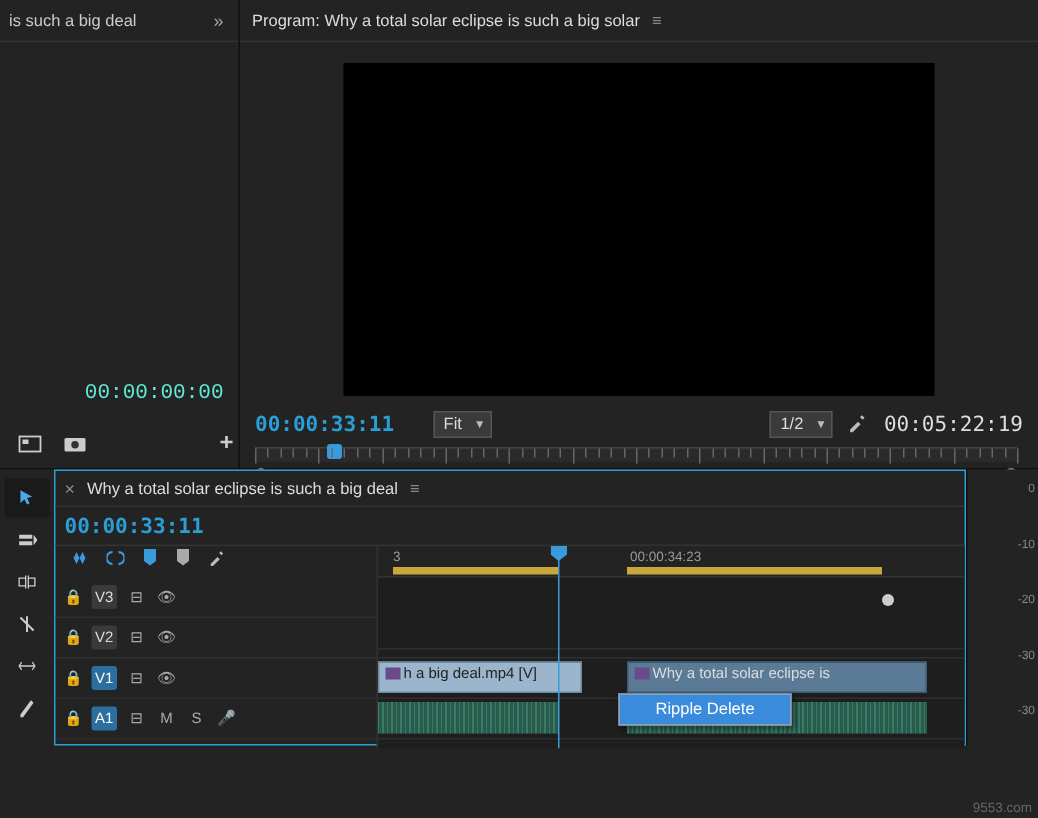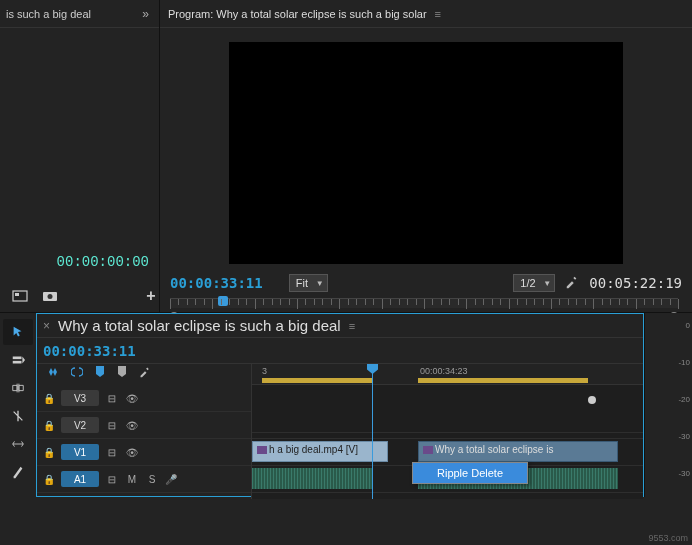--- a/index.html
+++ b/index.html
@@ -36,29 +36,29 @@
 .wrench{color:#bbb;cursor:pointer}
 .bottom{display:flex;height:185px;border-top:1px solid #111}
 .tool-col{width:36px;background:#232323;display:flex;flex-direction:column;padding-top:6px;gap:2px}
 .tool{width:30px;height:26px;margin:0 auto;display:flex;align-items:center;justify-content:center;cursor:pointer;border-radius:2px}
 .tool.active{background:#1a1a1a}
 .tool svg{width:14px;height:14px;fill:#ccc}
 .tool.active svg{fill:#4aa8e8}
 .timeline{flex:1;border:1px solid #2a9fd6;background:#232323;position:relative}
 .tl-header{height:24px;display:flex;align-items:center;padding:0 6px;gap:8px;border-bottom:1px solid #333}
 .tl-close{color:#888;cursor:pointer;font-size:12px}
-.tl-title{color:#ddd;font-size:15px}
+.tl-title{color:#ddd;font-size:11px}
 .tl-tc-row{height:26px;display:flex;align-items:center;padding:0 6px;gap:10px;border-bottom:1px solid #333}
 .tl-tc{color:#2a9fd6;font-size:14px;font-weight:600;font-family:"Consolas",monospace}
 .tl-body{display:flex;height:135px}
 .track-headers{width:215px;border-right:1px solid #333}
 .track-row{height:27px;display:flex;align-items:center;gap:6px;padding:0 6px;border-bottom:1px solid #2e2e2e;font-size:10px}
 .track-row.padtop{height:21px;border-bottom:none}
 .track-lock{width:12px;color:#888}
-.track-badge{width:38px;height:16px;background:#3a3a3a;color:#ddd;display:flex;align-items:center;justify-content:center;border-radius:2px;font-size:10px}
+.track-badge{width:17px;height:16px;background:#3a3a3a;color:#ddd;display:flex;align-items:center;justify-content:center;border-radius:2px;font-size:10px}
 .track-badge.on{background:#2a6fa0;color:#fff}
 .track-tgl{width:14px;height:14px;color:#aaa;cursor:pointer;display:flex;align-items:center;justify-content:center}
 .clips-area{flex:1;position:relative;background:#1e1e1e;overflow:hidden}
 .time-ruler{height:21px;background:#232323;border-bottom:1px solid #333;position:relative}
 .time-mark{position:absolute;top:2px;font-size:9px;color:#999}
 .playhead{position:absolute;top:0;bottom:0;width:1px;background:#3a9bdc;z-index:5}
 .playhead-head{position:absolute;top:-1px;left:-5px;width:11px;height:11px;background:#3a9bdc;clip-path:polygon(0 0,100% 0,100% 60%,50% 100%,0 60%)}
 .inout-bar{position:absolute;top:14px;height:5px;background:#c8a83a}
 .clip-track{height:27px;border-bottom:1px solid #2e2e2e;position:relative}
 .clip{position:absolute;top:2px;height:21px;overflow:hidden;font-size:10px;padding:2px 4px;white-space:nowrap;color:#ddd}

